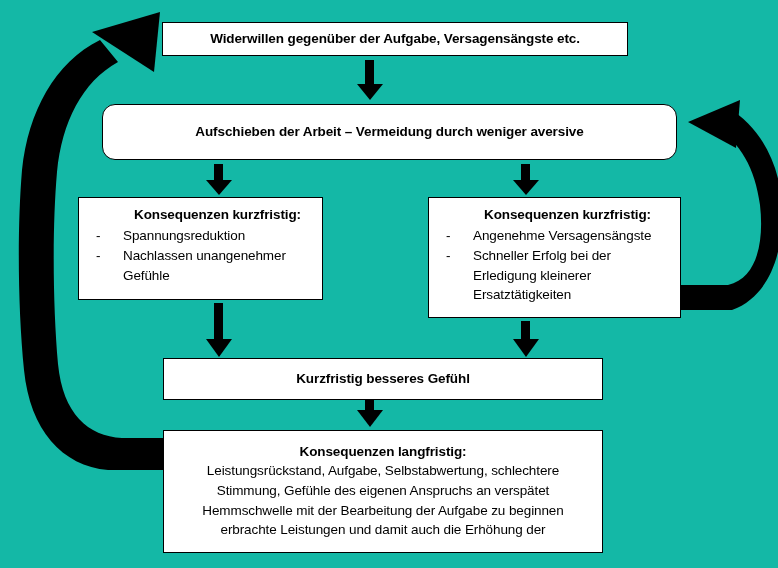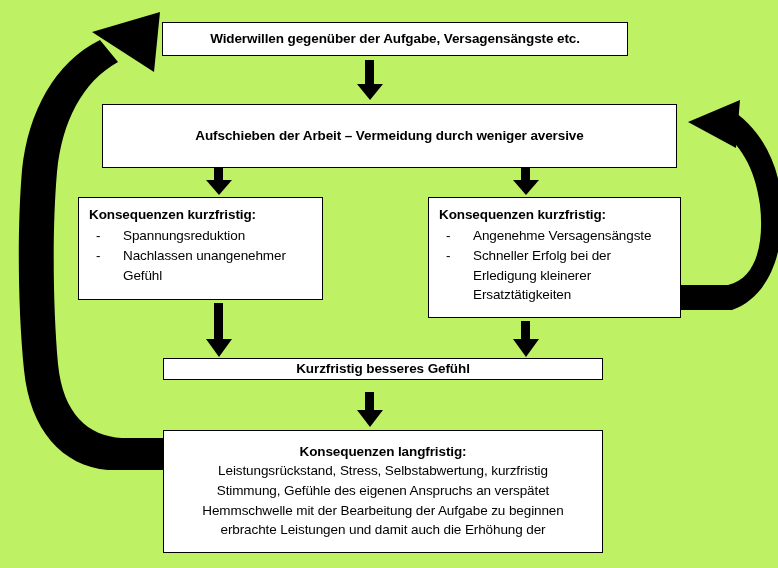--- a/index.html
+++ b/index.html
@@ -7,21 +7,21 @@
     padding: 0;
     background: #ffffff;
   }
   body {
     font-family: "Liberation Sans", sans-serif;
   }
   #diagram {
     position: relative;
     width: 778px;
     height: 568px;
-    background: #bef264;
+    background: #14b8a6;
     overflow: hidden;
   }
   .node {
     position: absolute;
     box-sizing: border-box;
     border: 1.6px solid #000000;
     background: #ffffff;
     color: #000000;
     display: flex;
     flex-direction: column;
@@ -61,21 +61,21 @@
     position: absolute;
     left: 7px;
     top: 0;
   }
   .node-left {
     align-items: flex-start;
     text-align: left;
     justify-content: flex-start;
     padding: 8px 8px 8px 10px;
   }
-  .node-left .title { width: 100%; }
+  .node-left .title { width: 100%; margin-left: 45px; }
 
   
   .arrow-svg {
     position: absolute;
     left: 0;
     top: 0;
     width: 778px;
     height: 568px;
     z-index: 1;
     pointer-events: none;
@@ -156,45 +156,45 @@
     <g>
       <rect class="arrow-fill" x="365" y="392" width="9" height="20"></rect>
       <path class="arrow-fill" d="M 357 410 L 383 410 L 370 427 Z"></path>
     </g>
   </svg>
 
   <div class="node node-center" style="left:162px; top:22px; width:466px; height:34px;">
     <div class="title">Widerwillen gegenüber der Aufgabe, Versagensängste etc.</div>
   </div>
 
-  <div class="node node-center" style="left:102px; top:104px; width:575px; height:64px;">
+  <div class="node node-center" style="left:102px; top:104px; width:575px; height:56px;border-radius:13px;">
     <div class="title">Aufschieben der Arbeit – Vermeidung durch weniger aversive</div>
   </div>
 
   <div class="node node-left" style="left:78px; top:197px; width:245px; height:103px;">
     <div class="title">Konsequenzen kurzfristig:</div>
     <ul class="bullets">
       <li><span class="dash">-</span><span>Spannungsreduktion</span></li>
-      <li><span class="dash">-</span><span>Nachlassen unangenehmer Gefühl</span></li>
+      <li><span class="dash">-</span><span>Nachlassen unangenehmer Gefühle</span></li>
     </ul>
   </div>
 
   <div class="node node-left" style="left:428px; top:197px; width:253px; height:121px;">
     <div class="title">Konsequenzen kurzfristig:</div>
     <ul class="bullets">
       <li><span class="dash">-</span><span>Angenehme Versagensängste</span></li>
       <li><span class="dash">-</span><span>Schneller Erfolg bei der Erledigung kleinerer Ersatztätigkeiten</span></li>
     </ul>
   </div>
 
-  <div class="node node-center" style="left:163px; top:358px; width:440px; height:22px;">
+  <div class="node node-center" style="left:163px; top:358px; width:440px; height:42px;">
     <div class="title">Kurzfristig besseres Gefühl</div>
   </div>
 
   <div class="node node-center" style="left:163px; top:430px; width:440px; height:123px; padding:6px 10px;">
     <div class="title">Konsequenzen langfristig:</div>
-    <div class="body-text">Leistungsrückstand, Stress, Selbstabwertung, kurzfristig</div>
+    <div class="body-text">Leistungsrückstand, Aufgabe, Selbstabwertung, schlechtere</div>
     <div class="body-text">Stimmung, Gefühle des eigenen Anspruchs an verspätet</div>
     <div class="body-text">Hemmschwelle mit der Bearbeitung der Aufgabe zu beginnen</div>
     <div class="body-text">erbrachte Leistungen und damit auch die Erhöhung der</div>
   </div>
 
 </div>
 
 </body></html>

